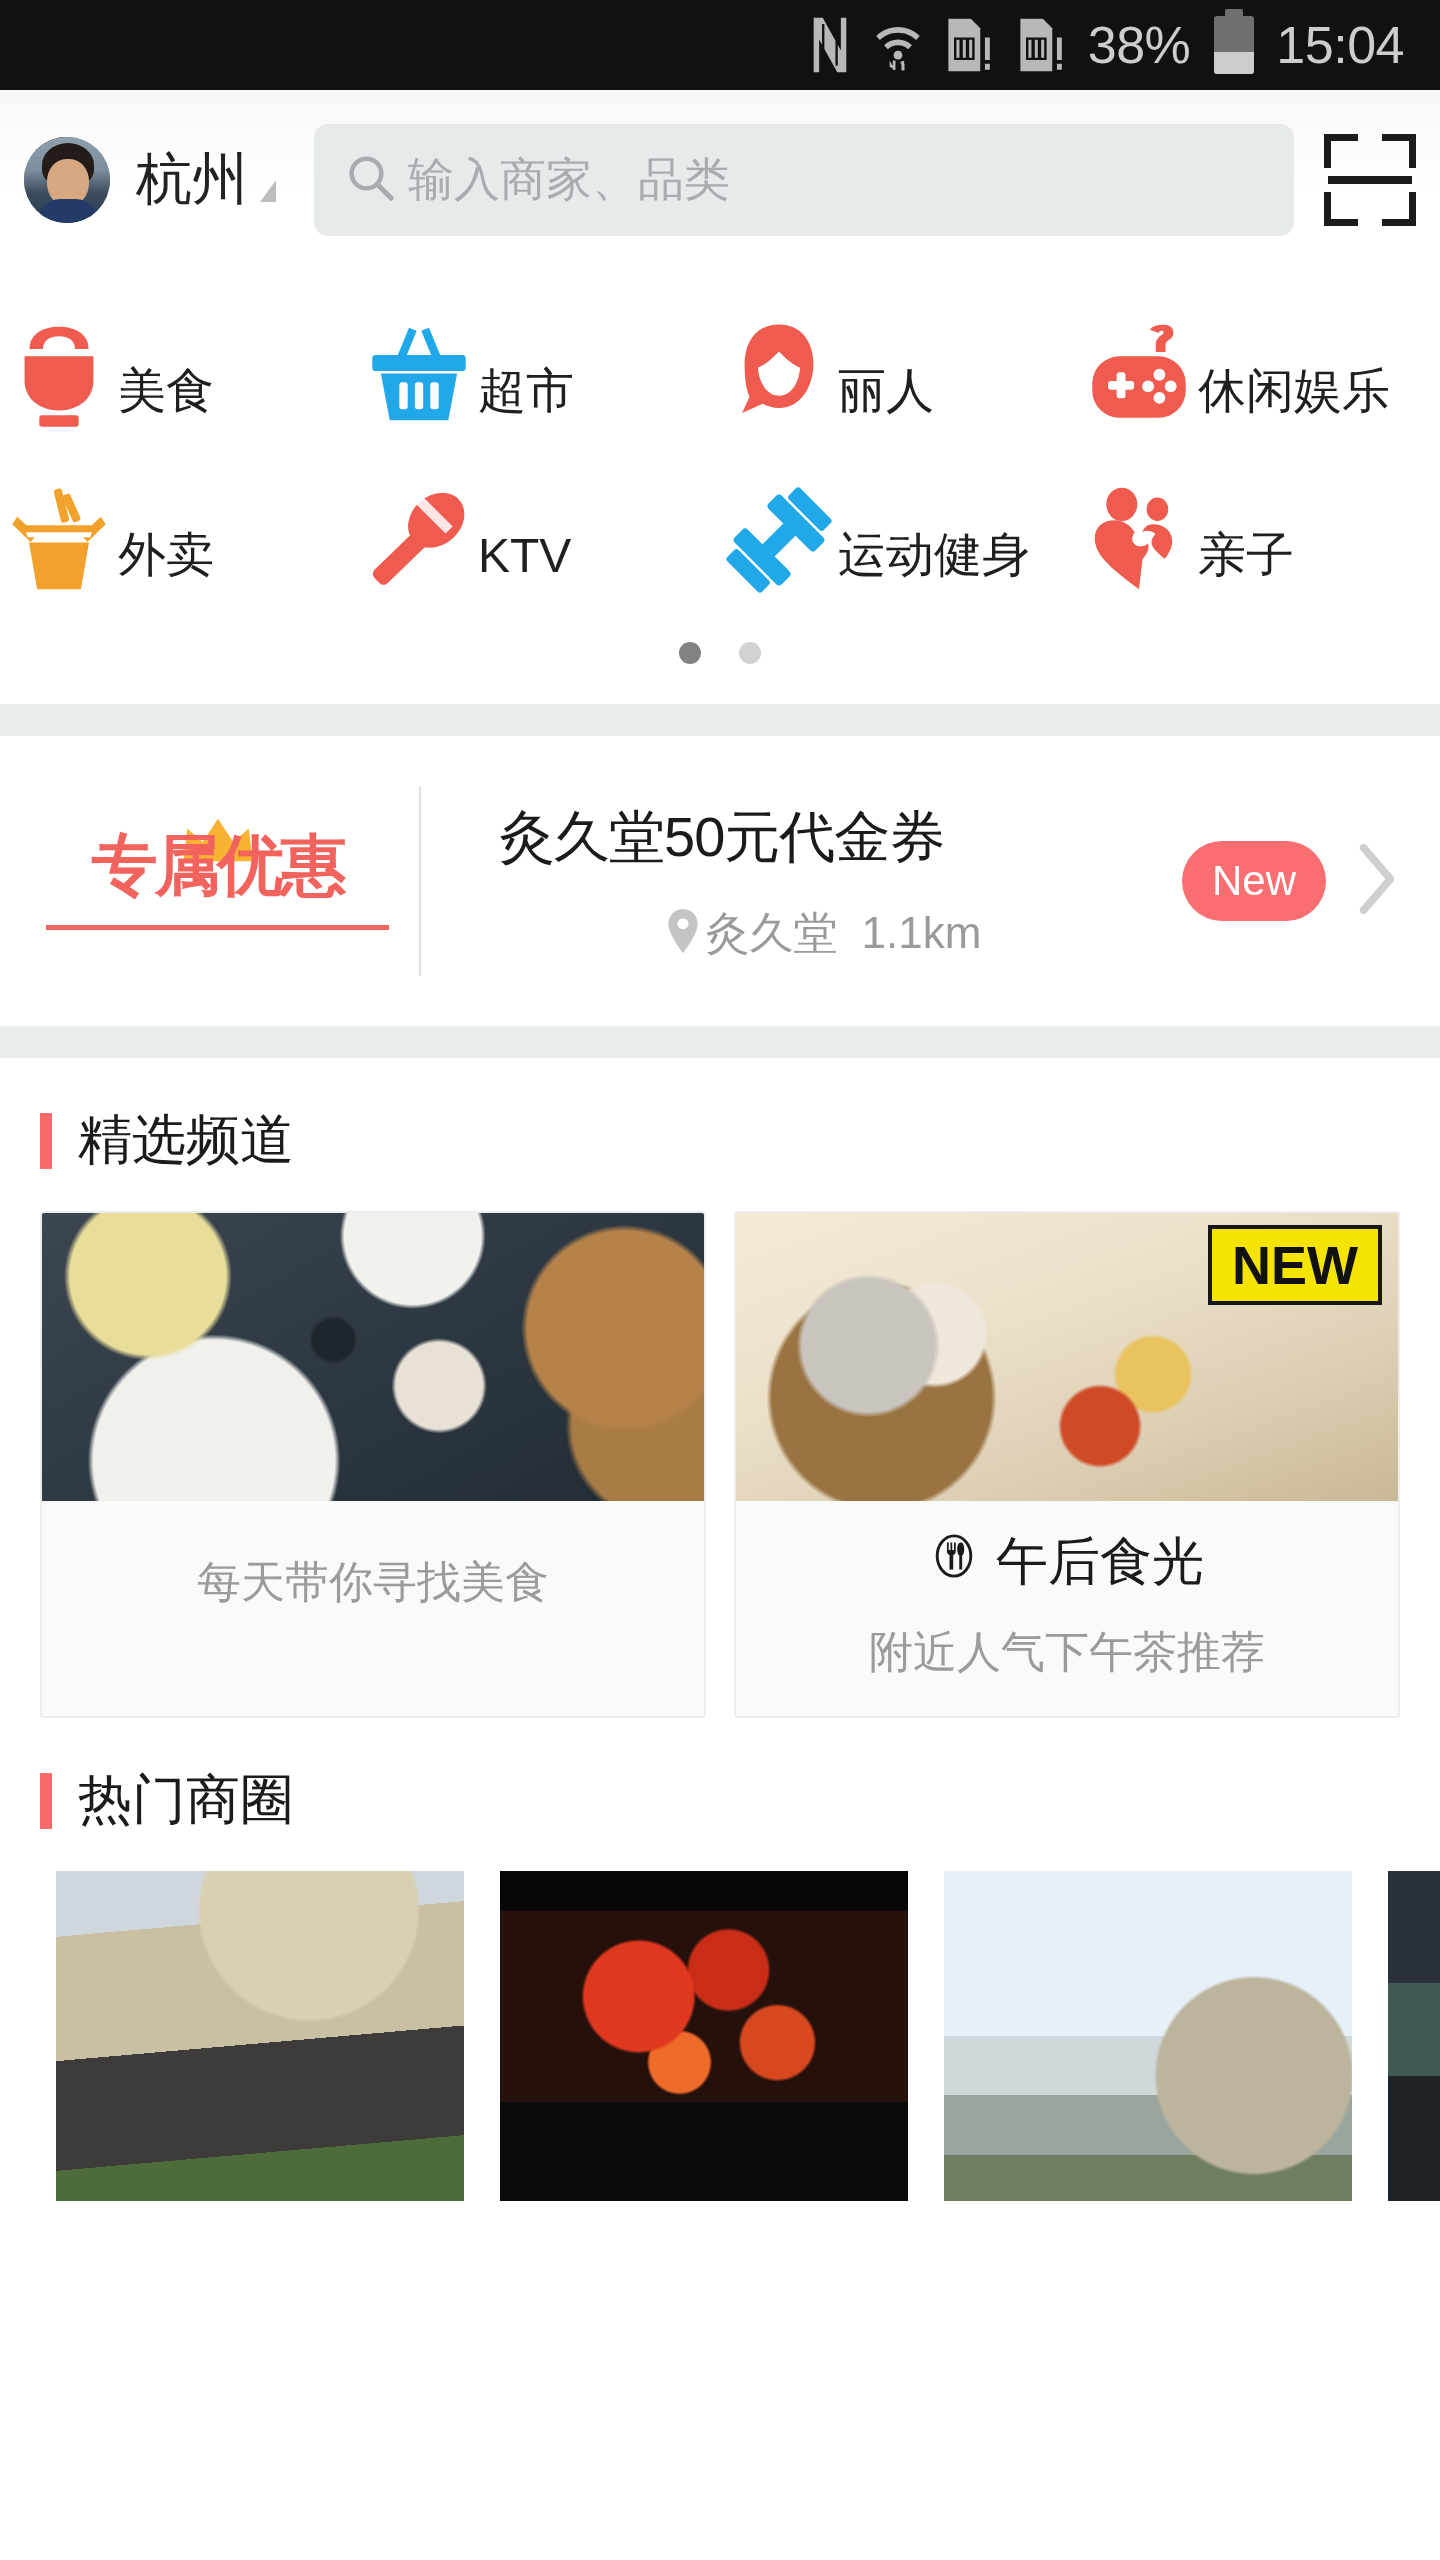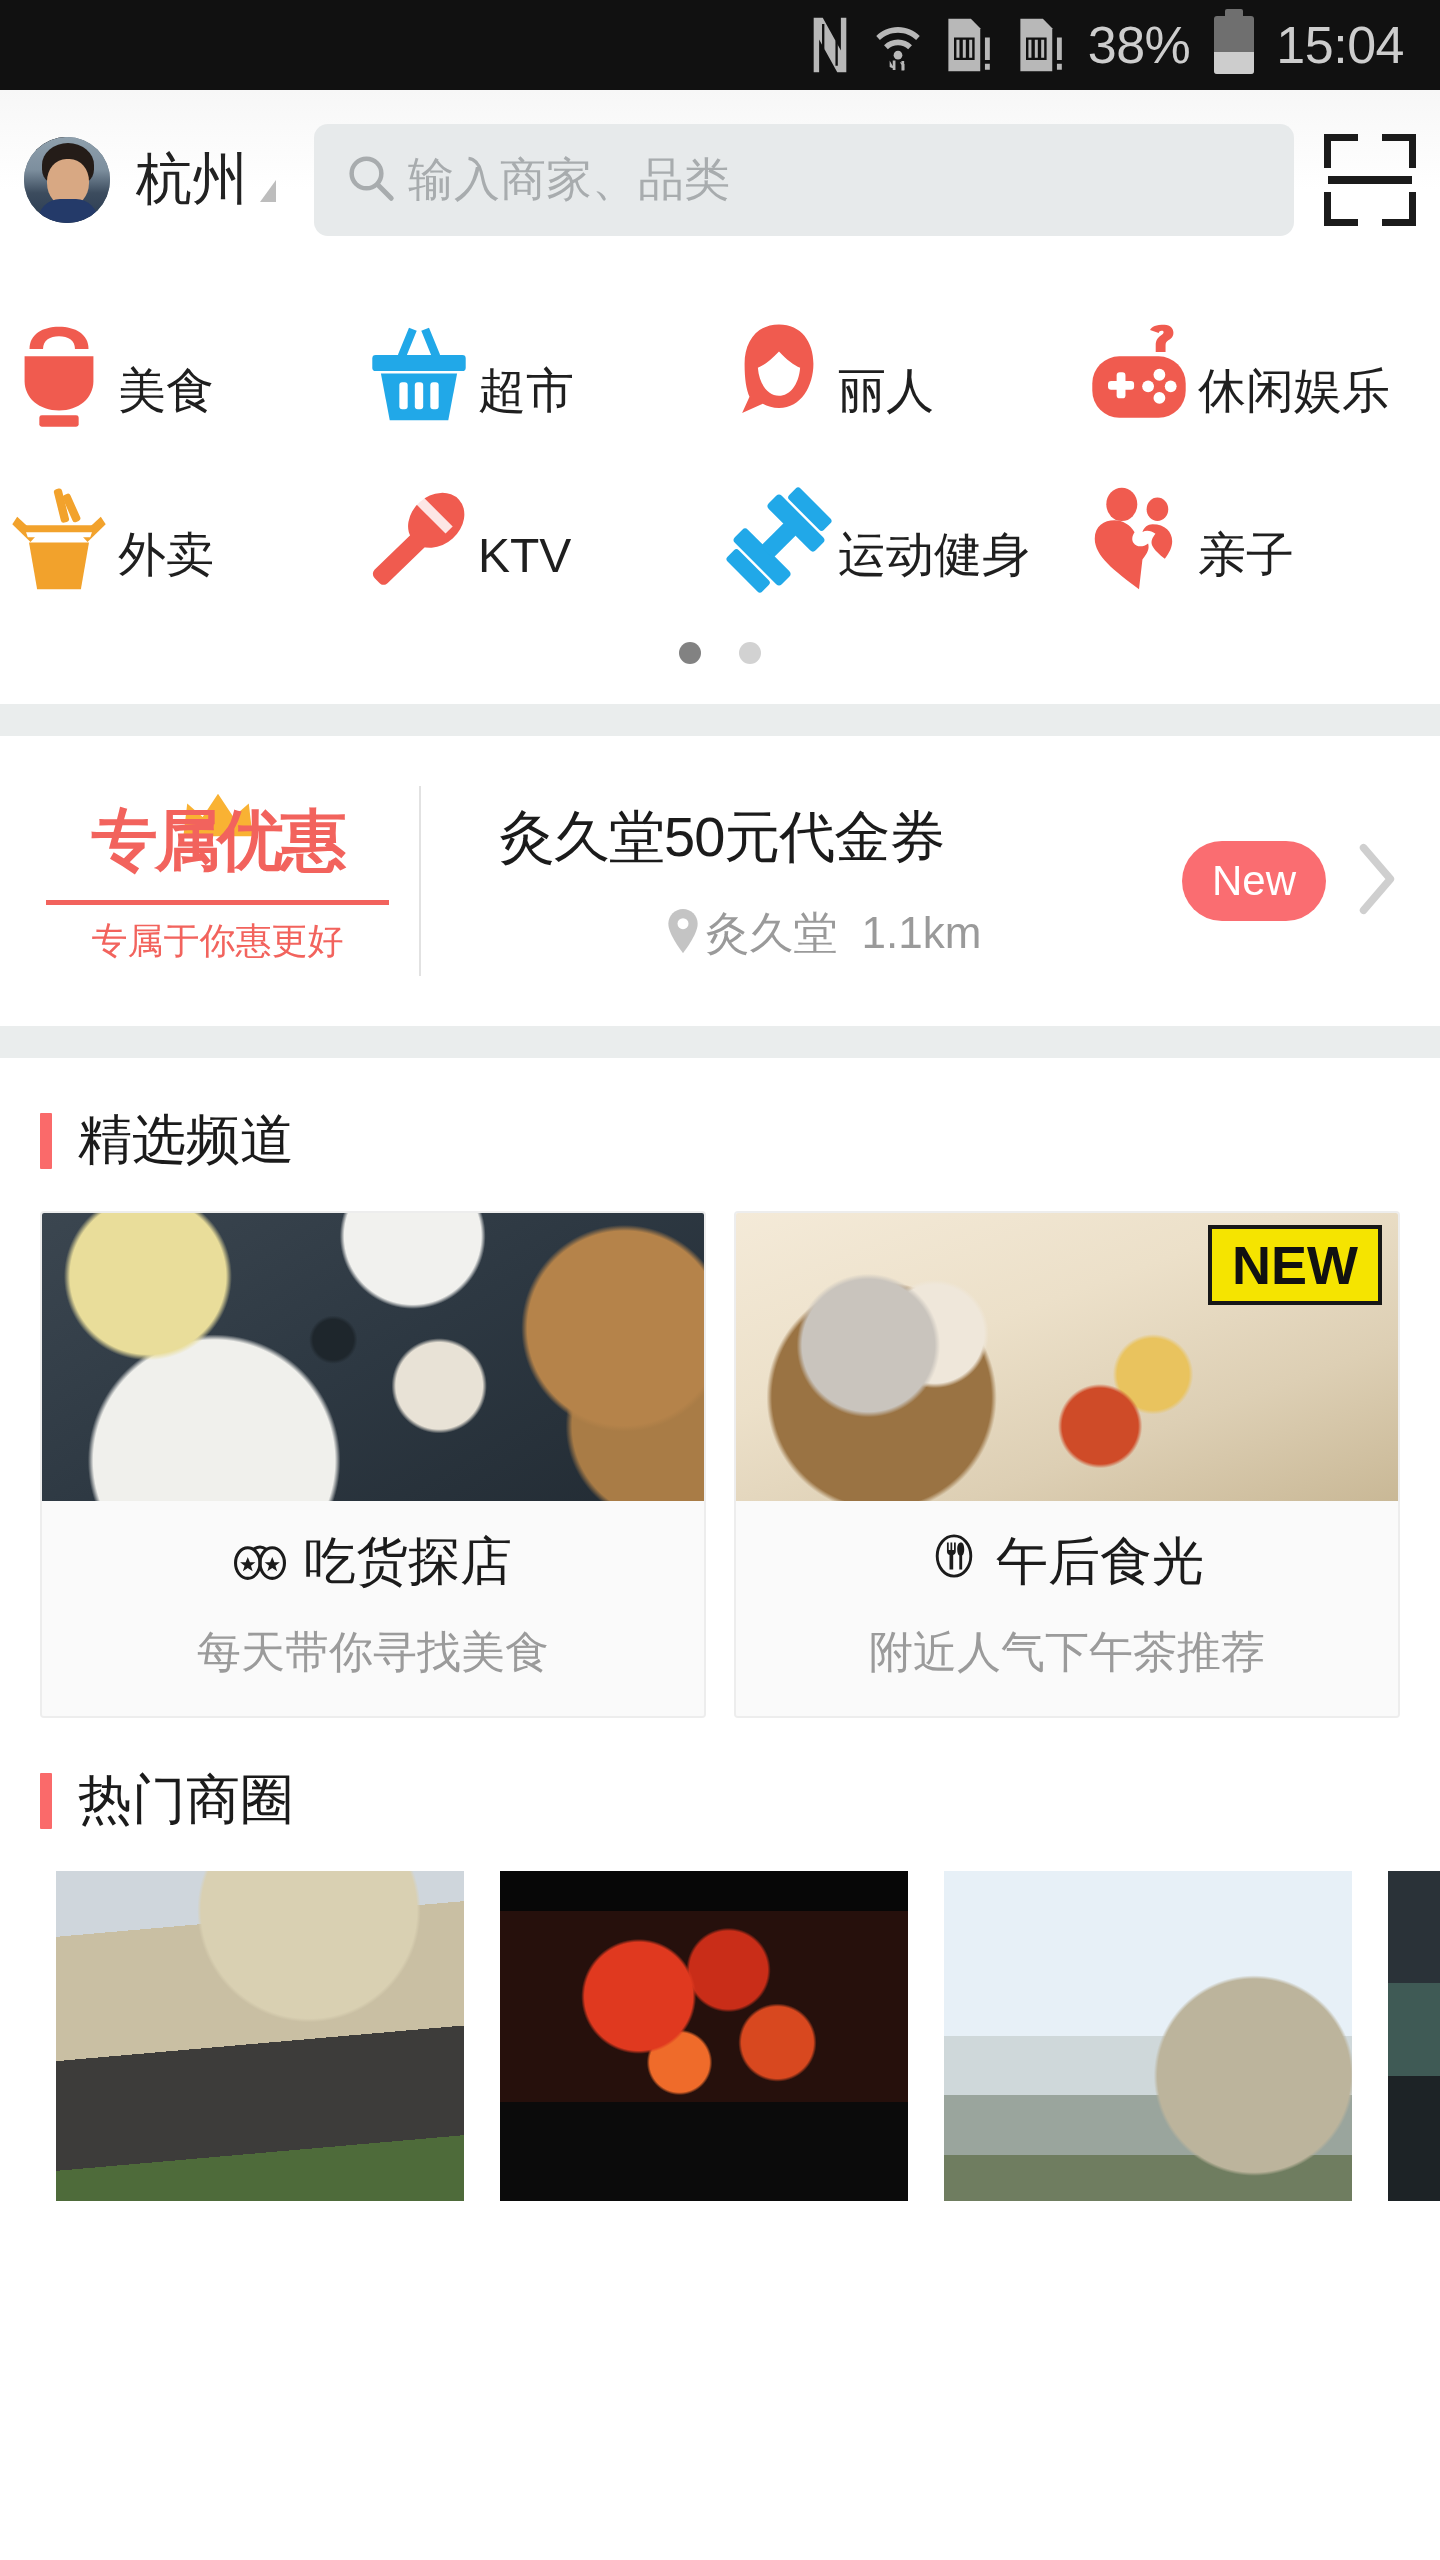--- a/index.html
+++ b/index.html
@@ -399,21 +399,20 @@
 
 <div class="promo">
   <div class="promo-logo">
     <span class="crown">
       <svg width="78" height="50" viewBox="0 0 40 26">
           <path fill="#f9b233" d="M2 24l2-17 8 7 8-12 8 12 8-7 2 17z"></path>
         </svg>
     </span>
     <div class="pl-main">专属优惠</div>
     <div class="pl-rule"></div>
-    <div class="pl-sub">专属于你惠更好</div>
   </div>
 
   <div class="promo-div"></div>
 
   <div class="promo-body">
     <div class="promo-title">灸久堂50元代金券</div>
     <div class="promo-sub">
       <span>
         <svg width="34" height="44" viewBox="0 0 18 24">
             <path fill="#c4c4c4" d="M9 0C4.6 0 1 3.6 1 8c0 6 8 16 8 16s8-10 8-16c0-4.4-3.6-8-8-8z"></path>
@@ -440,32 +439,20 @@
   <span class="sec-t">精选频道</span>
 </div>
 
 <div class="cards">
 
   <div class="card">
     <div class="card-img">
       <div class="ph-food"></div>
     </div>
     <div class="card-body">
-      <div class="card-title">
-        <span>
-          <svg width="52" height="40" viewBox="0 0 34 26">
-            <ellipse cx="9" cy="15" rx="8" ry="10" fill="none" stroke="#1b1b1b" stroke-width="2"></ellipse>
-            <ellipse cx="25" cy="15" rx="8" ry="10" fill="none" stroke="#1b1b1b" stroke-width="2"></ellipse>
-            <path d="M13 6 Q17 3 21 6" fill="none" stroke="#1b1b1b" stroke-width="2"></path>
-            <polygon points="9,11 10.4,14.5 14,14.5 11.1,16.8 12.2,20.4 9,18.2 5.8,20.4 6.9,16.8 4,14.5 7.6,14.5" fill="#1b1b1b"></polygon>
-            <polygon points="25,11 26.4,14.5 30,14.5 27.1,16.8 28.2,20.4 25,18.2 21.8,20.4 22.9,16.8 20,14.5 23.6,14.5" fill="#1b1b1b"></polygon>
-          </svg>
-        </span>
-        <span>吃货探店</span>
-      </div>
       <div class="card-sub">每天带你寻找美食</div>
     </div>
   </div>
 
   <div class="card">
     <div class="card-img">
       <div class="ph-coffee"></div>
       <div class="new-yellow">NEW</div>
     </div>
     <div class="card-body">

